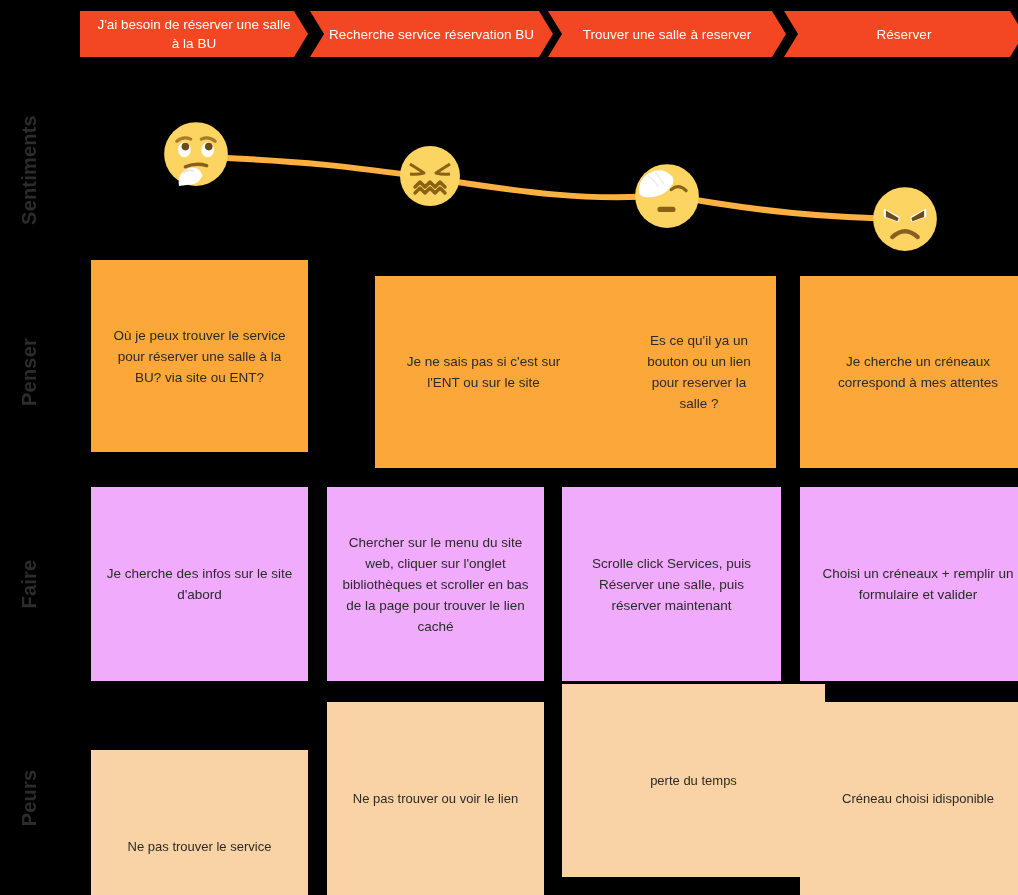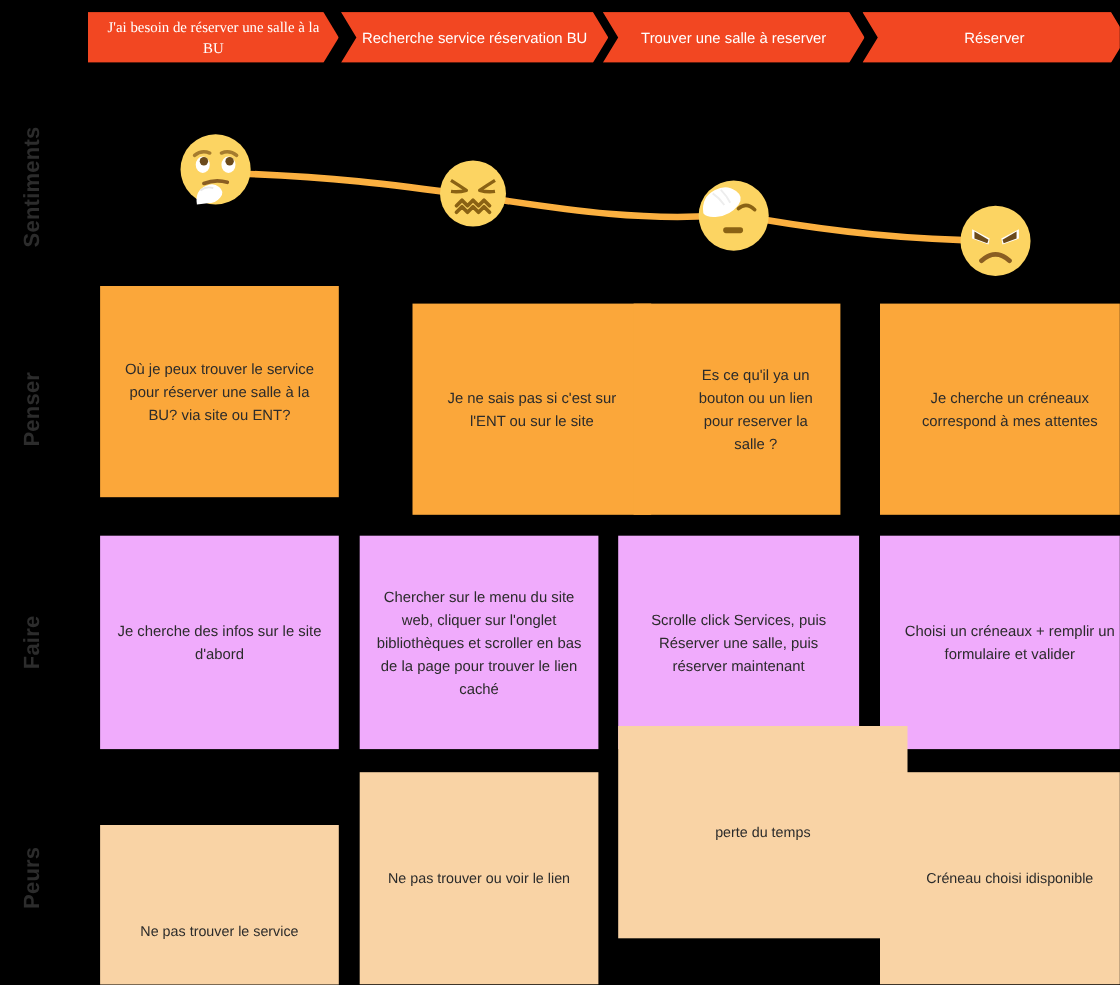--- a/index.html
+++ b/index.html
@@ -99,21 +99,21 @@
 <div id="board">
 
   <div class="row-label" style="transform: rotate(-90deg) translate(-270px, 0px); top:0; left:18px;">Sentiments</div>
 
   <div class="row-label" style="transform: rotate(-90deg) translate(-472px, 0px); top:0; left:18px;">Penser</div>
 
   <div class="row-label" style="transform: rotate(-90deg) translate(-684px, 0px); top:0; left:18px;">Faire</div>
 
   <div class="row-label" style="transform: rotate(-90deg) translate(-898px, 0px); top:0; left:18px;">Peurs</div>
 
-  <div class="chevron first" style="left:80px;  width:228px;font-family:Liberation Serif, serif;">
+  <div class="chevron first" style="left:80px;  width:228px;">
     <span>J'ai besoin de réserver une salle à la BU</span>
   </div>
 
   <div class="chevron" style="left:310px; width:243px;">
     <span>Recherche service réservation BU</span>
   </div>
 
   <div class="chevron" style="left:548px; width:238px;">
     <span>Trouver une salle à reserver</span>
   </div>
@@ -178,21 +178,21 @@
     </div>
 
   </div>
 
   <div class="card think" style="left:91px;  top:260px; width:217px; height:192px;">
     <span class="card-text">Où je peux trouver le service pour réserver une salle à la BU? via site ou ENT?</span>
   </div>
   <div class="card think" style="left:327px; top:276px; width:217px; height:192px;margin-left:48px;">
     <span class="card-text">Je ne sais pas si c'est sur l'ENT ou sur le site</span>
   </div>
-  <div class="card think" style="left:576px; top:276px; width:188px; height:192px;padding-left:48px;">
+  <div class="card think" style="left:588px; top:276px; width:188px; height:192px;padding-left:48px;">
     <span class="card-text">Es ce qu'il ya un bouton ou un lien pour reserver la salle ?</span>
   </div>
   <div class="card think" style="left:800px; top:276px; width:236px; height:192px;">
     <span class="card-text">Je cherche un créneaux correspond à mes attentes</span>
   </div>
 
   <div class="card do" style="left:91px;  top:487px; width:217px; height:194px;">
     <span class="card-text">Je cherche des infos sur le site d'abord</span>
   </div>
   <div class="card do" style="left:327px; top:487px; width:217px; height:194px;">
@@ -204,20 +204,20 @@
   <div class="card do" style="left:800px; top:487px; width:236px; height:194px;">
     <span class="card-text">Choisi un créneaux + remplir un formulaire et valider</span>
   </div>
 
   <div class="card fear" style="left:91px;  top:702px; width:217px; height:193px;margin-top:48px;">
     <span class="card-text">Ne pas trouver le service</span>
   </div>
   <div class="card fear" style="left:327px; top:702px; width:217px; height:193px;">
     <span class="card-text">Ne pas trouver ou voir le lien</span>
   </div>
-  <div class="card fear" style="left:562px; top:660px; width:263px; height:193px;">
+  <div class="card fear" style="left:562px; top:684px; width:263px; height:193px;">
     <span class="card-text">perte du temps</span>
   </div>
   <div class="card fear" style="left:800px; top:702px; width:236px; height:193px;">
     <span class="card-text">Créneau choisi idisponible</span>
   </div>
 
 </div>
 
 </body></html>

